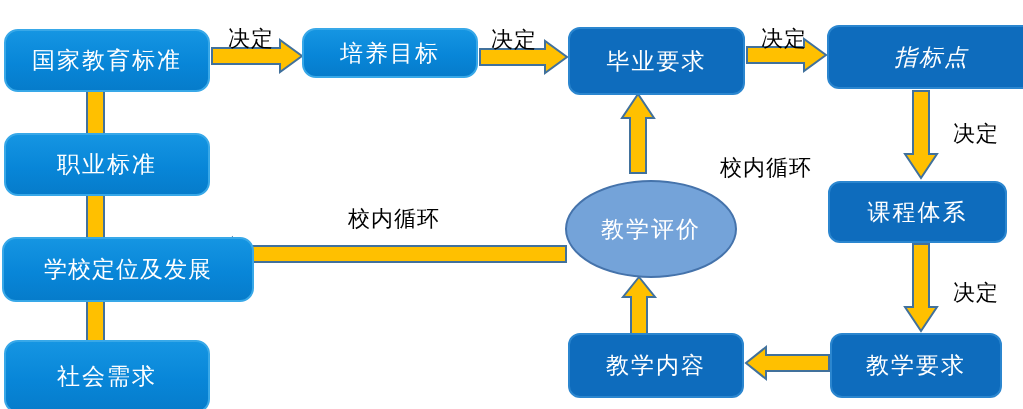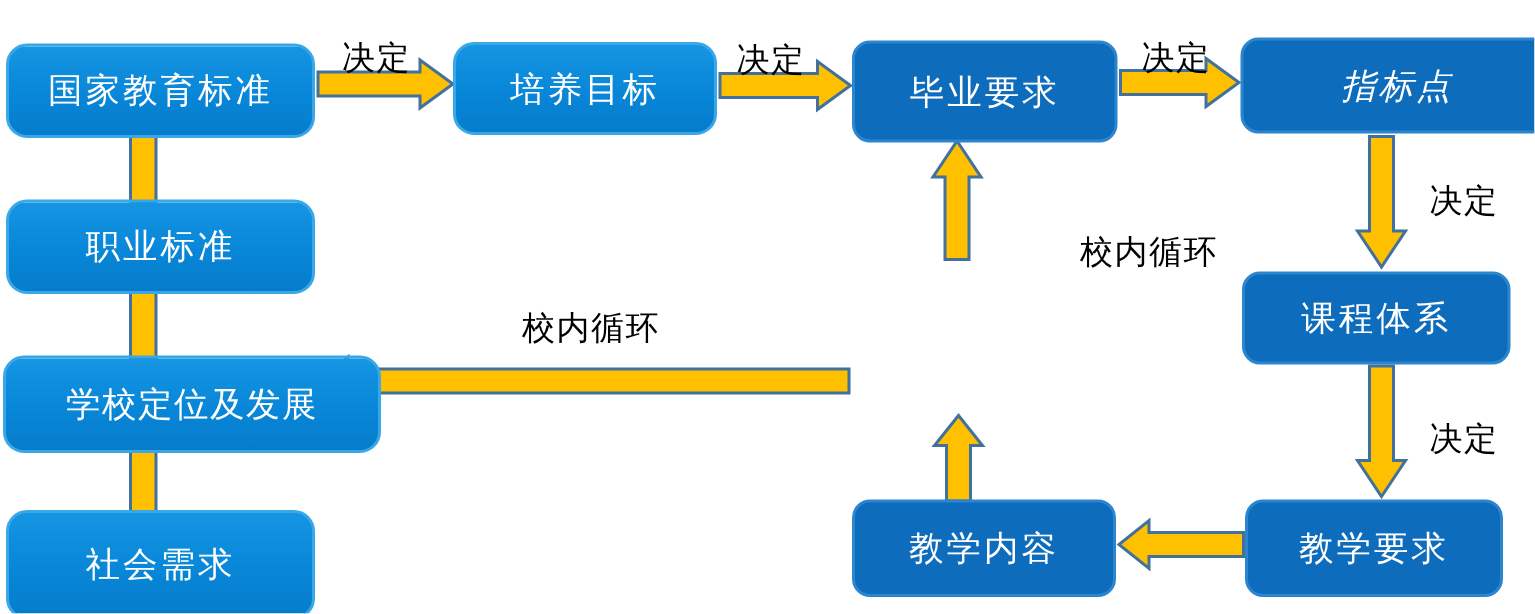--- a/index.html
+++ b/index.html
@@ -67,38 +67,39 @@
     <polygon class="arrow" points="829,355 766,355 766,347 746,363 766,379 766,371 829,371"></polygon>
 
     <polygon class="arrow" points="631,334 631,297 623,297 639,277 655,297 647,297 647,334"></polygon>
     <polygon class="arrow" points="630,173 630,118 622,118 638,94 654,118 646,118 646,173"></polygon>
 
     <polygon class="arrow" points="566,246 232,246 232,238 213,254 232,270 232,262 566,262"></polygon>
   </svg>
 
   <div class="node bright" style="left:4px;top:29px;width:206px;height:63px;">国家教育标准</div>
 
-  <div class="node bright" style="left:302px;top:28px;width:176px;height:62px;">培养目标</div>
+  <div class="node bright" style="left:302px;top:28px;width:176px;height:50px;">培养目标</div>
 
   <div class="node dark" style="left:568px;top:27px;width:177px;height:68px;">毕业要求</div>
 
   <div class="node dark" style="left:827px;top:25px;width:209px;height:64px;font-style:italic;">指标点</div>
 
   <div class="node bright" style="left:4px;top:133px;width:206px;height:63px;">职业标准</div>
 
   <div class="node bright" style="left:2px;top:237px;width:252px;height:65px;letter-spacing:1px;">学校定位及发展</div>
 
   <div class="node bright" style="left:4px;top:340px;width:206px;height:73px;">社会需求</div>
 
   <div class="node dark" style="left:828px;top:181px;width:179px;height:62px;">课程体系</div>
 
   <div class="node dark" style="left:830px;top:333px;width:172px;height:65px;">教学要求</div>
 
   <div class="node dark" style="left:568px;top:333px;width:176px;height:65px;">教学内容</div>
 
+  <div class="node ellipse" style="left:565px;top:180px;width:172px;height:98px;">教学评价</div>
 
   <div class="edge-label" style="left:228px;top:24px;">决定</div>
 
   <div class="edge-label" style="left:491px;top:25px;">决定</div>
 
   <div class="edge-label" style="left:761px;top:24px;">决定</div>
 
   <div class="edge-label" style="left:953px;top:119px;">决定</div>
 
   <div class="edge-label" style="left:953px;top:278px;">决定</div>

